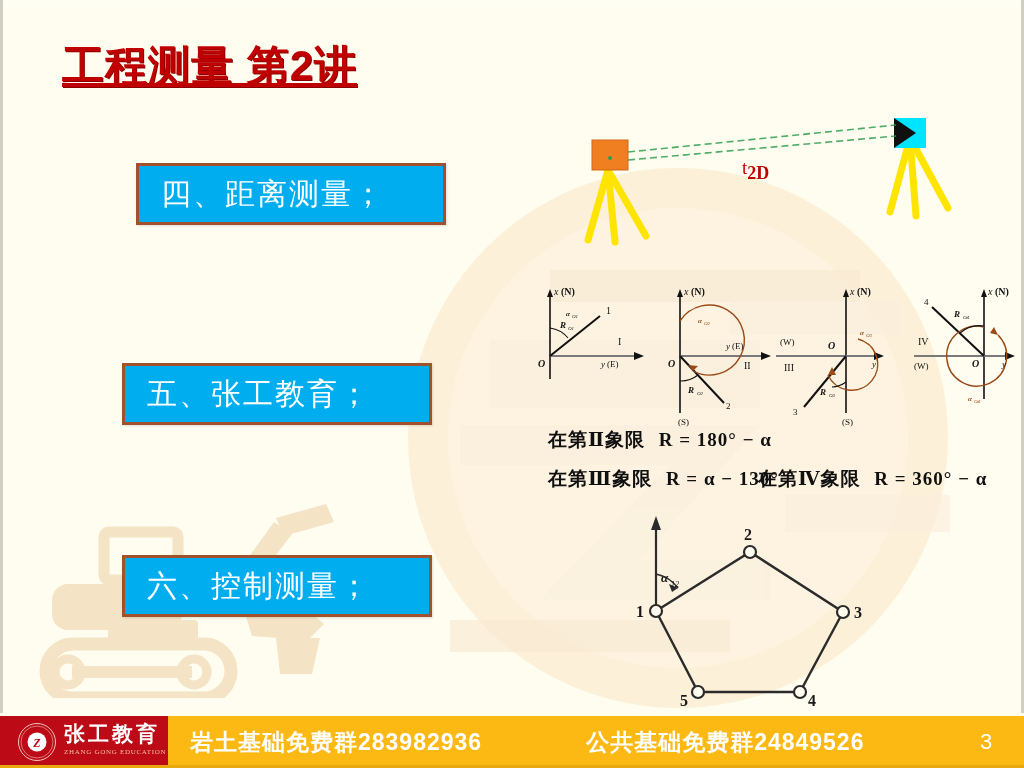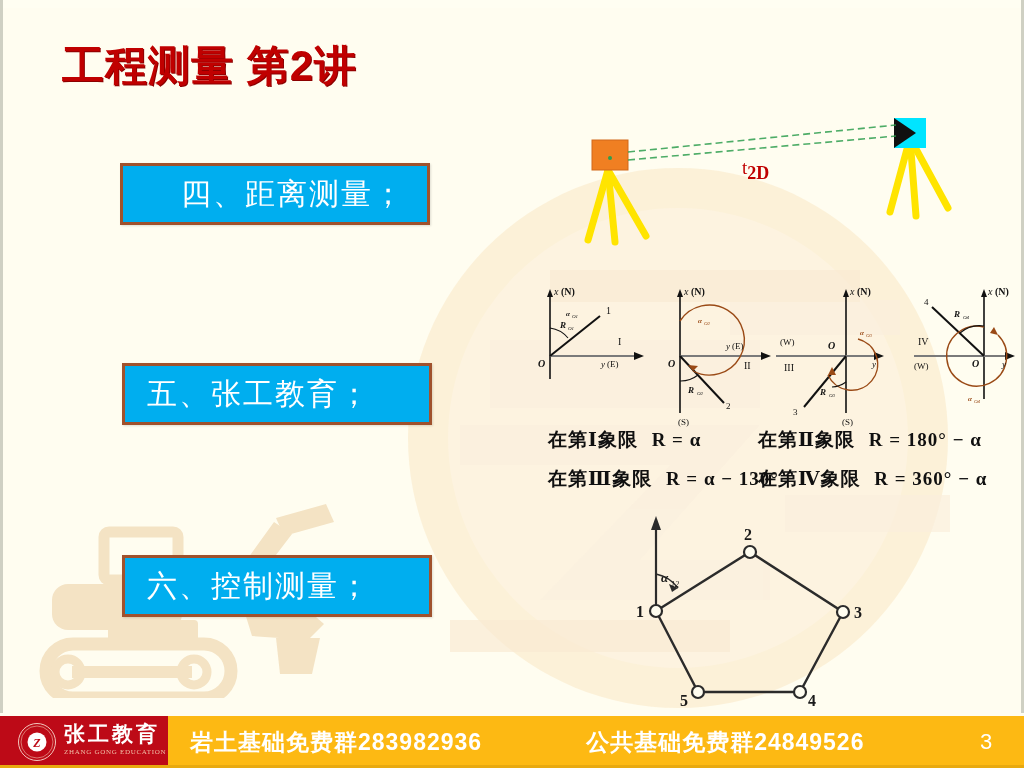--- a/index.html
+++ b/index.html
@@ -27,39 +27,40 @@
   .leftedge{position:absolute;left:0;top:0;width:3px;height:713px;background:#cfd0c3;}
   .rightedge{position:absolute;right:0;top:0;width:3px;height:713px;background:#cfd0c3;}
 
   
   .title{
     position:absolute;left:62px;top:38px;
     font-size:42px;font-weight:bold;color:#c00000;
     letter-spacing:1px;white-space:nowrap;
     text-shadow:1px 1px 0 #8b0000;
     font-family:"Liberation Sans","DejaVu Sans",sans-serif;
+    text-decoration:underline;
   }
 
   
   .boxes{position:absolute;left:0;top:0;}
   .blue-box{
     position:absolute;
     width:310px;height:62px;
     background:#00aeef;
     border:3px solid #a0522d;
     box-sizing:border-box;
     display:flex;align-items:center;
     box-shadow:1px 1px 2px rgba(0,0,0,.12);
   }
   .blue-box span{
     color:#ffffff;font-size:30px;font-weight:normal;letter-spacing:2px;
     padding-left:22px;white-space:nowrap;
     font-family:"Liberation Sans","DejaVu Sans",sans-serif;
   }
-  #box-0{left:120px;top:163px;padding-left:36px;}
+  #box-0{left:136px;top:163px;}
   #box-1{left:122px;top:363px;}
   #box-2{left:122px;top:555px;}
 
   
   .edm{position:absolute;left:560px;top:108px;width:420px;height:160px;}
   .t2d{
     position:absolute;left:742px;top:157px;color:#c00000;
     font-size:19px;font-family:"Liberation Serif",serif;
   }
   .t2d sub{font-size:18px;font-weight:bold;}
@@ -291,24 +292,20 @@
         <text x="440" y="118" font-size="7" font-style="italic" font-weight="bold" fill="#9a4a16">α</text>
         <text x="446" y="120" font-size="5" font-style="italic" fill="#9a4a16">O4</text>
         <text x="390" y="62" font-size="10">IV</text>
         <text x="386" y="86" font-size="9">(W)</text>
       </g>
     </g>
   </svg>
 
   <div class="formulas">
     <div class="frow">
-      <span class="fcn f-left">
-        <span>在第Ⅰ象限</span>
-        <span class="fmath">R = α</span>
-      </span>
       <span class="fcn f-right">
         <span>在第Ⅱ象限</span>
         <span class="fmath">R = 180° − α</span>
       </span>
     </div>
     <div class="frow">
       <span class="fcn f-left">
         <span>在第Ⅲ象限</span>
         <span class="fmath">R = α − 130°</span>
       </span>

